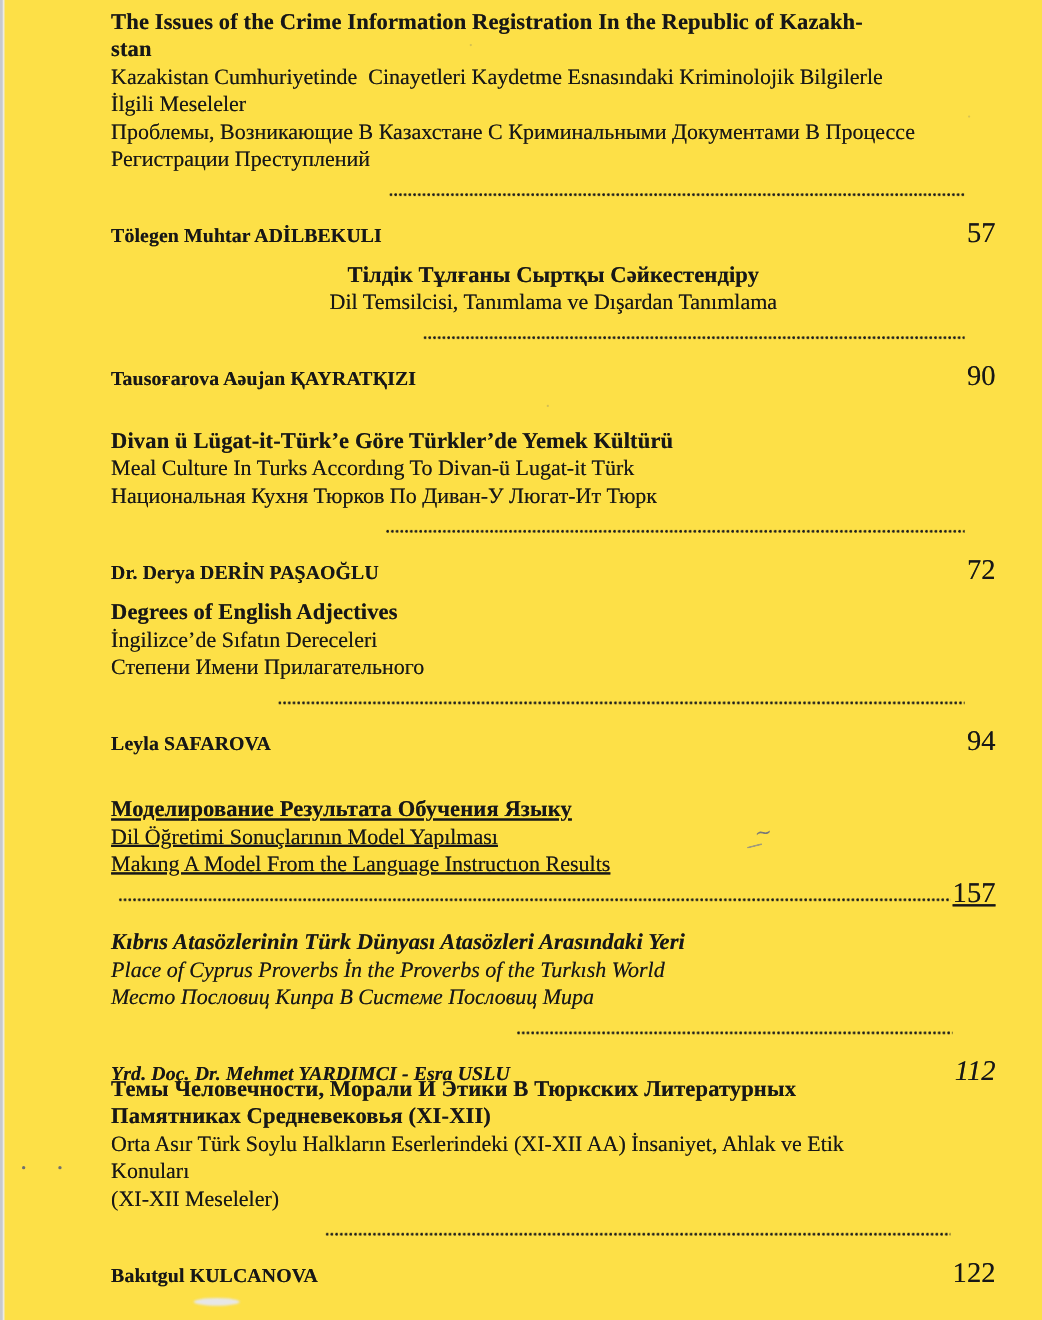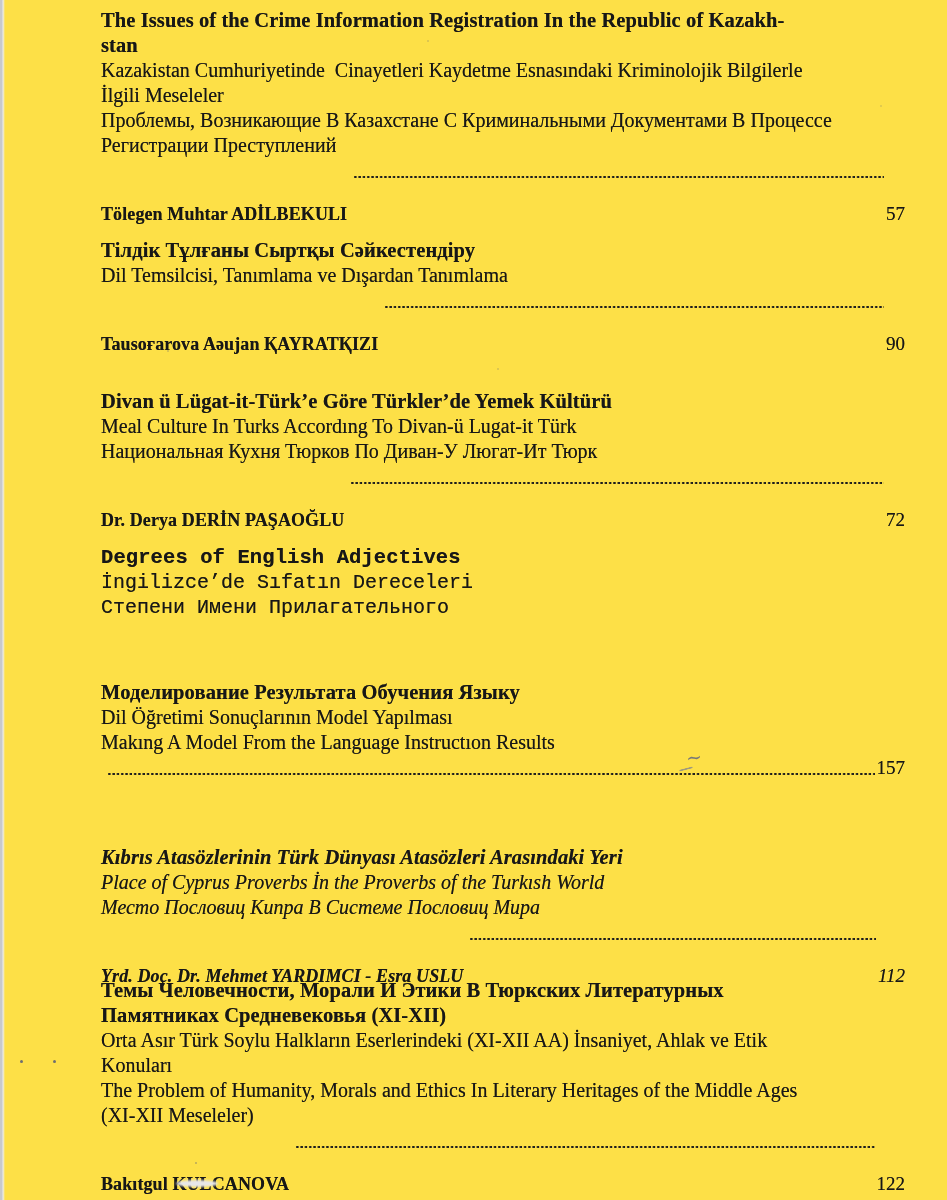--- a/index.html
+++ b/index.html
@@ -16,44 +16,44 @@
   }
 
   
   .scan-edge {
     position: absolute; left: 0; top: 0; bottom: 0; width: 5px;
     background: linear-gradient(to right, #c7c9cd 0, #c7c9cd 2px, #ececec 3px, rgba(255,255,255,0) 5px);
   }
 
   .entry { position: absolute; left: 101px; width: 804px; }
   .entry-1 { top: 8px;  }
-  .entry-2 { top: 238px; }
+  .entry-2 { top: 238px; text-align: center; }
   .entry-3 { top: 389px; }
-  .entry-4 { top: 545px; font-family: Liberation Mono, monospace; }
-  .entry-5 { top: 680px; }
+  .entry-4 { top: 545px; }
+  .entry-5 { top: 724px; text-decoration: underline; }
   .entry-6 { top: 845px; font-style: italic; }
   .entry-7 { top: 978px; }
 
   .line { white-space: pre; font-size: 20px; line-height: 25px; height: 25px; }
   .title-line { font-weight: bold; font-size: 20.5px; letter-spacing: 0.1px; }
   .subtitle-line { font-weight: normal; }
 
   .author-row {
     display: flex; align-items: baseline;
     line-height: 25px; height: 25px;
   }
   .author { white-space: pre; font-weight: bold; font-size: 18px; letter-spacing: 0.1px; margin-top: 44px; }
   .leader {
     flex: 1 1 auto; align-self: flex-end;
     height: 6px; margin: 0 2px 3px 7px;
     background-image: radial-gradient(circle at 1.4px 3px, #1d1d1d 1px, rgba(0,0,0,0) 1.45px);
     background-size: 4.3px 6px;
     background-repeat: repeat-x;
   }
-  .pageno { font-weight: normal; font-size: 19px; }
+  .pageno { font-weight: normal; font-size: 26px; }
 
   
   .speck {
     position: absolute; border-radius: 50%;
     background: #6f6f6f; display: block;
   }
   .artifact-tilde {
     position: absolute; left: 686px; top: 746px;
     font-size: 19px; color: #787878; transform: rotate(-6deg);
     text-shadow: none; font-family: "DejaVu Serif", serif;
@@ -116,20 +116,25 @@
       <span class="pageno">72</span>
     </div>
   </section>
 
   <section class="entry entry-4">
     <div class="lines">
           <div class="line title-line">Degrees of English Adjectives</div>
           <div class="line subtitle-line">İngilizce’de Sıfatın Dereceleri</div>
           <div class="line subtitle-line">Степени Имени Прилагательного</div>
         </div>
+    <div class="author-row">
+      <span class="author">Leyla SAFAROVA</span>
+      <span class="leader"></span>
+      <span class="pageno">94</span>
+    </div>
   </section>
 
   <section class="entry entry-5">
     <div class="lines">
           <div class="line title-line">Моделирование Результата Обучения Языку</div>
           <div class="line subtitle-line">Dil Öğretimi Sonuçlarının Model Yapılması</div>
           <div class="line subtitle-line">Makıng A Model From the Language Instructıon Results</div>
         </div>
     <div class="author-row">
       <span class="leader"></span>
@@ -149,21 +154,20 @@
       <span class="pageno">112</span>
     </div>
   </section>
 
   <section class="entry entry-7">
     <div class="lines">
           <div class="line title-line">Темы Человечности, Морали И Этики В Тюркских Литературных</div>
           <div class="line title-line">Памятниках Средневековья (XI-XII)</div>
           <div class="line subtitle-line">Orta Asır Türk Soylu Halkların Eserlerindeki (XI-XII AA) İnsaniyet, Ahlak ve Etik</div>
           <div class="line subtitle-line">Konuları</div>
-          <div class="line subtitle-line">The Problem of Humanity, Morals and Ethics In Literary Heritages of the Middle Ages</div>
           <div class="line subtitle-line">(XI-XII Meseleler)</div>
         </div>
     <div class="author-row">
       <span class="author">Bakıtgul KULCANOVA</span>
       <span class="leader"></span>
       <span class="pageno">122</span>
     </div>
   </section>
 </main>
 

